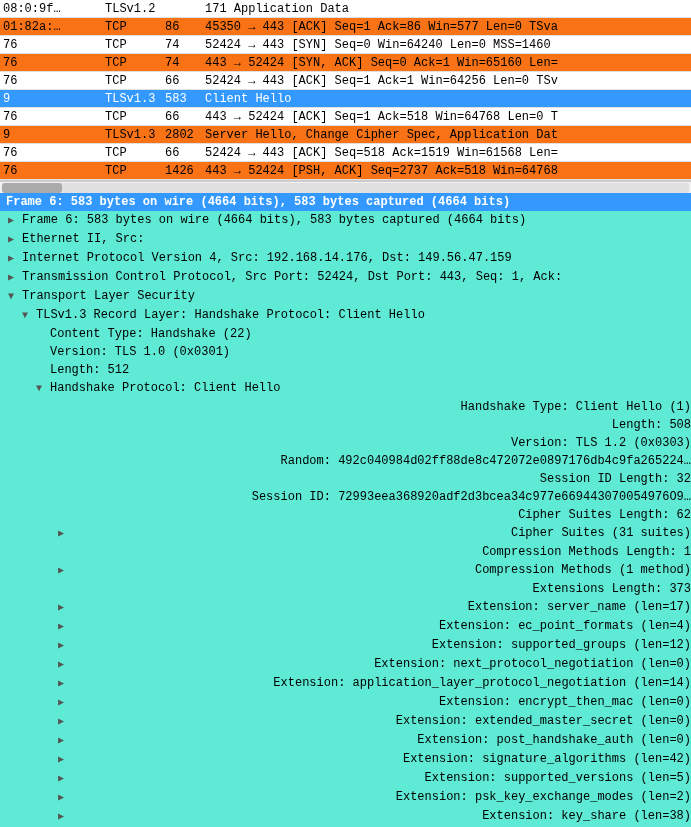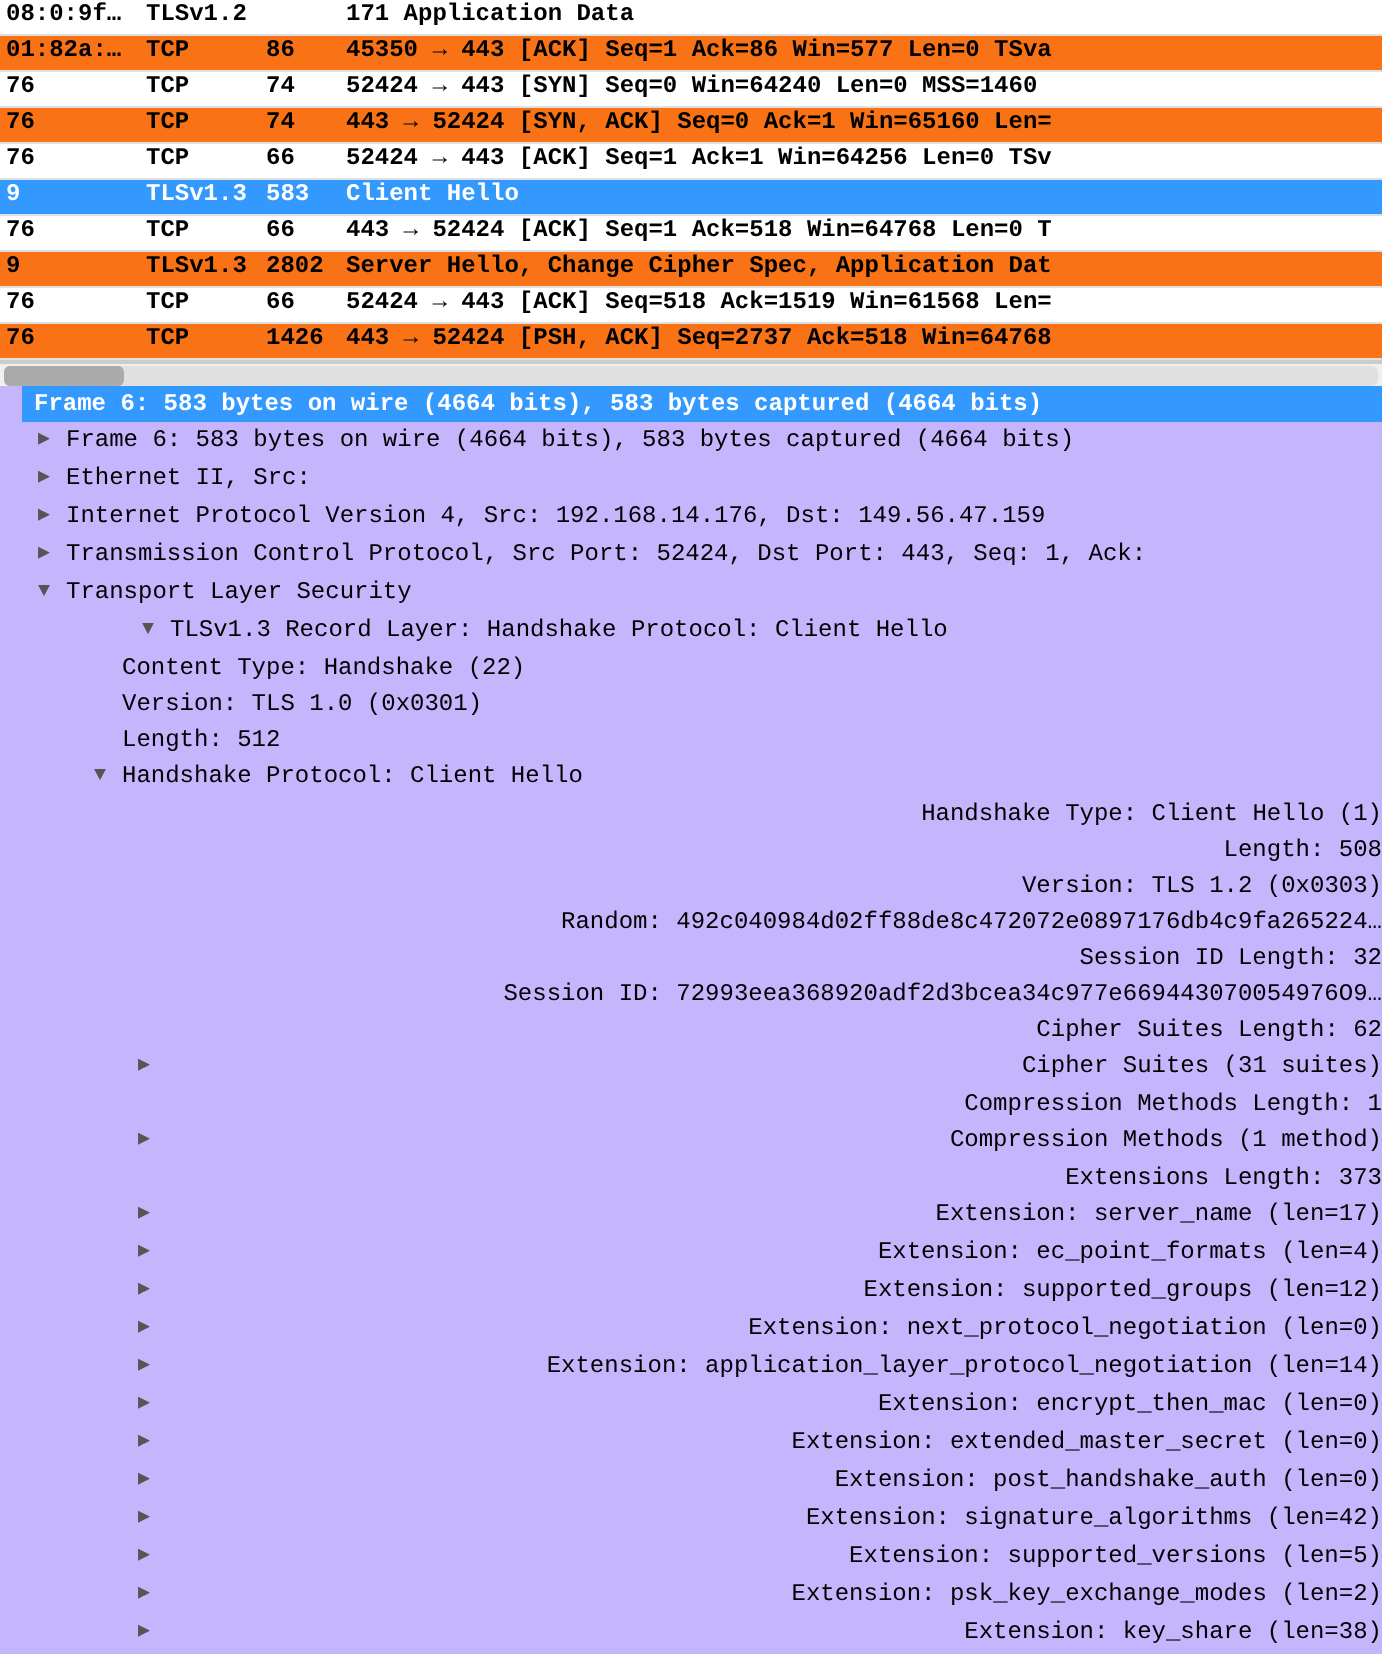--- a/index.html
+++ b/index.html
@@ -11,26 +11,25 @@
       width: 691px;
       overflow-x: hidden;
     }
 
     .packet-list {
       border-bottom: 1px solid #ccc;
     }
 
     .packet-row {
       display: flex;
-      align-items: flex-start;
+      align-items: center;
       height: 18px;
       border-bottom: 1px solid #e0e0e0;
       white-space: nowrap;
       overflow: hidden;
-      font-weight: bold;
     }
 
     .packet-row.selected {
       background-color: #3399ff;
       color: #fff;
     }
 
     .packet-row.alt {
       background-color: #f97316;
     }
@@ -40,32 +39,31 @@
     }
 
     .packet-row .col {
       padding: 0 3px;
       overflow: hidden;
       text-overflow: ellipsis;
       white-space: nowrap;
     }
 
     .col-src { width: 70px; }
-    .col-proto { width: 60px; }
+    .col-proto { width: 60px; margin-left: 32px; }
     .col-len { width: 40px; }
     .col-info { flex: 1; }
 
     .packet-list-wrapper {
       position: relative;
       overflow: hidden;
     }
 
     .detail-section {
-      background: #c4b5fd;
-      padding-left: 11px;
+      background: #5eead4;
     }
 
     .detail-header {
       background: #3399ff;
       color: #fff;
       padding: 2px 6px;
       font-weight: bold;
       font-size: 12px;
       display: flex;
       align-items: center;
@@ -95,21 +93,21 @@
     .tree-arrow.expanded::before { content: '▼'; }
     .tree-arrow.leaf { visibility: hidden; }
 
     .tree-label {
       flex: 1;
       white-space: nowrap;
       overflow: hidden;
     }
 
     .indent-1 { padding-left: 8px; }
-    .indent-2 { padding-left: 22px; margin-left: 38px; }
+    .indent-2 { padding-left: 22px; }
     .indent-3 { padding-left: 36px; }
     .indent-4 { padding-left: 50px; text-align: right; }
 
     .bottom-scroll {
       height: 12px;
       background: #f0f0f0;
       border-top: 1px solid #ccc;
       display: flex;
       align-items: center;
     }

